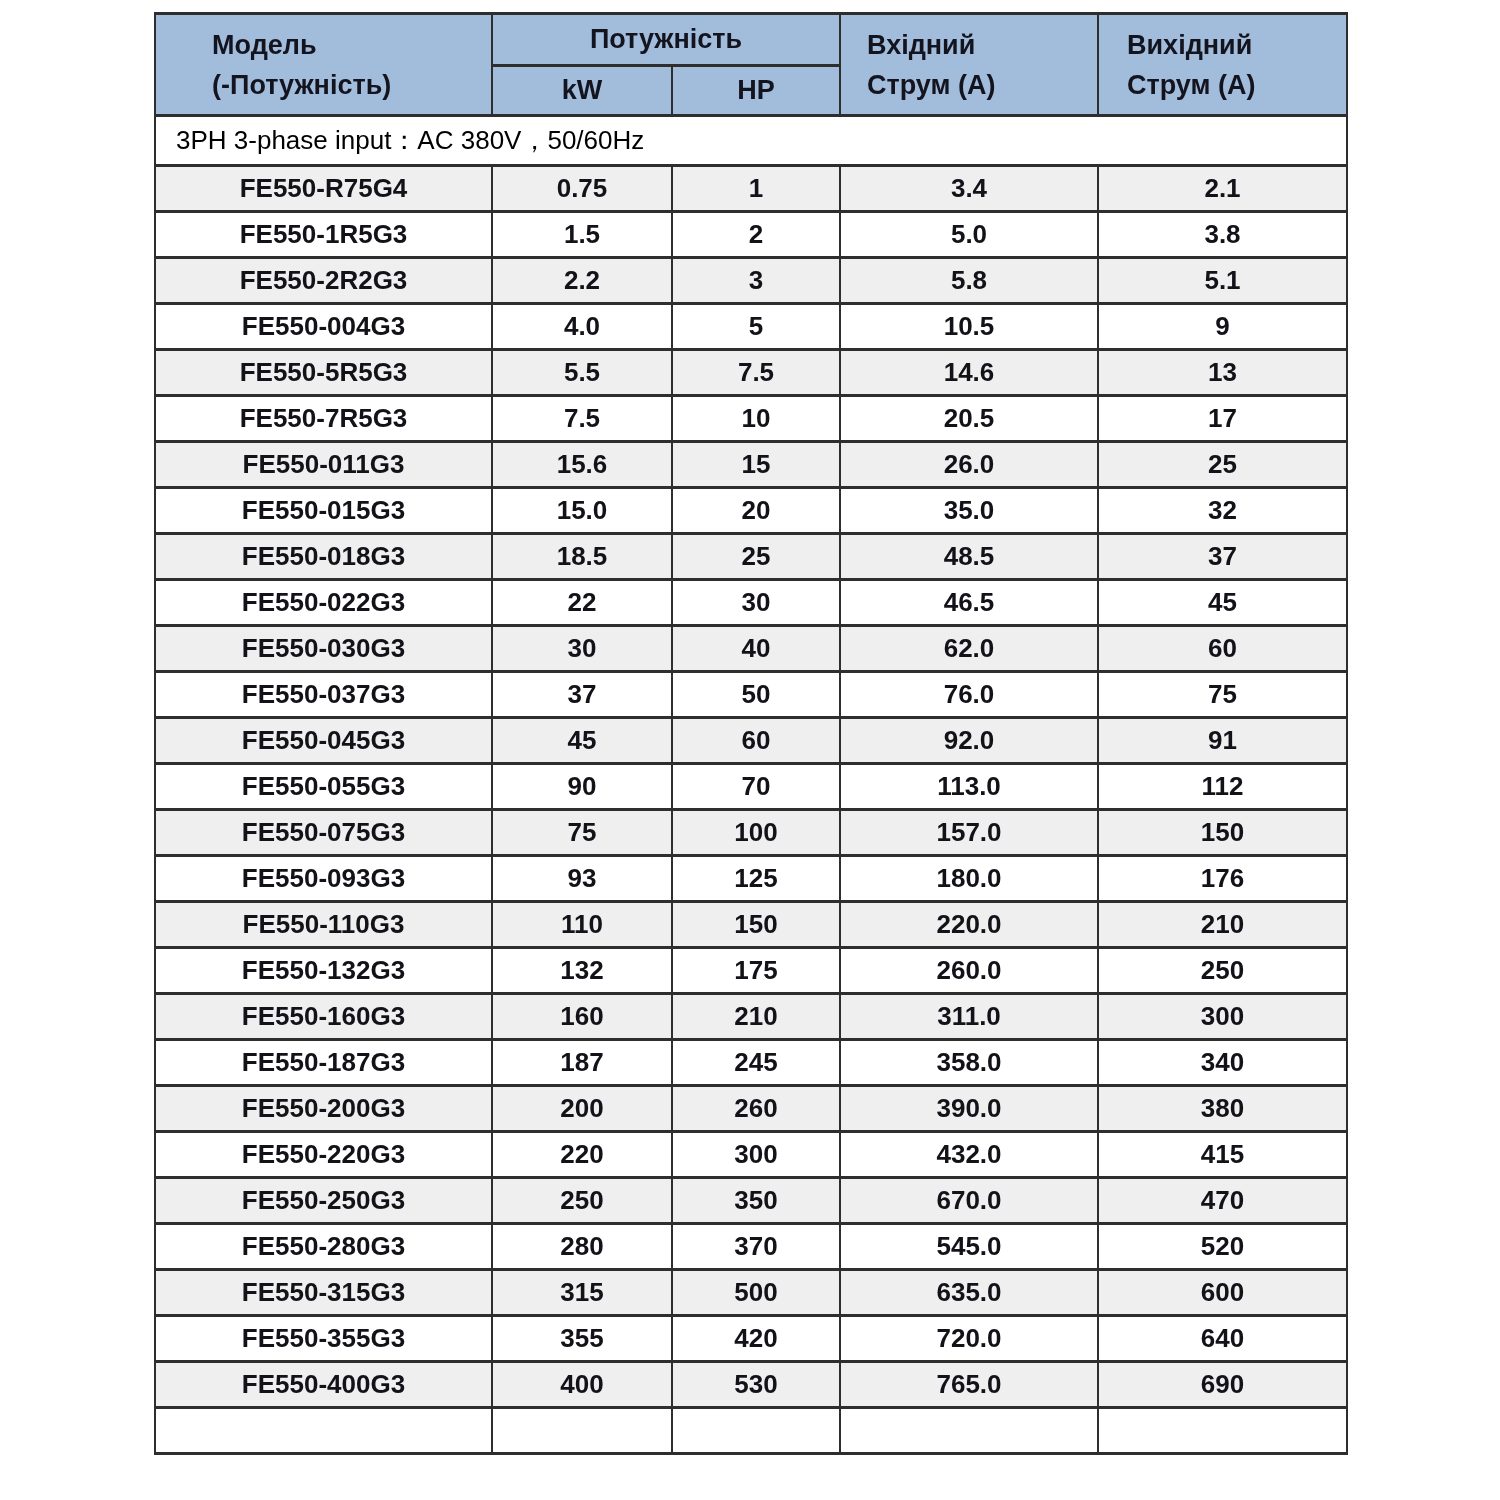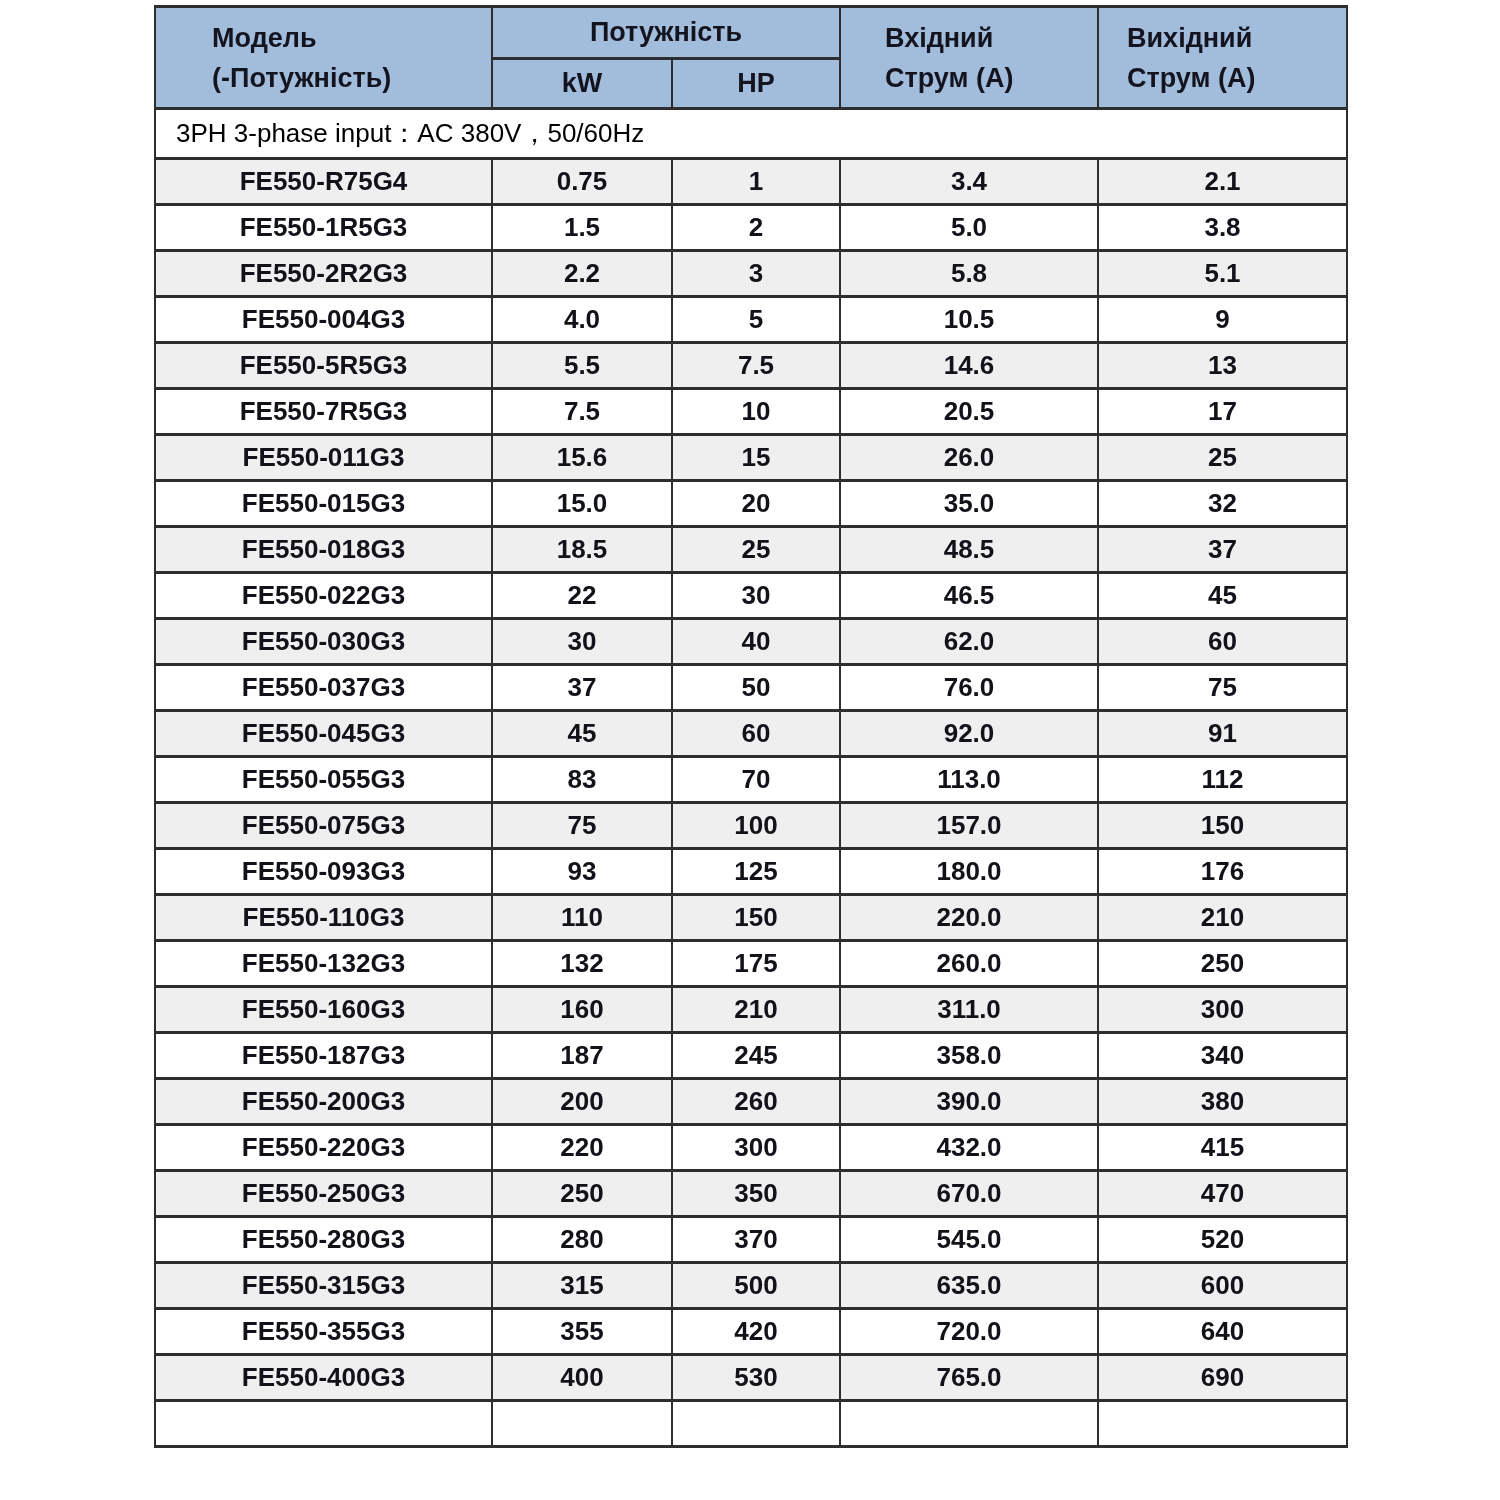--- a/index.html
+++ b/index.html
@@ -14,21 +14,21 @@
     width:1500px;height:1500px;
     background:#ffffff;
     overflow:hidden;
     font-family:"Liberation Sans","DejaVu Sans",sans-serif;
     color:var(--text);
     position:relative;
   }
   .table-wrap{
     position:absolute;
     left:154px;
-    top:5px;
+    top:12px;
     width:968px;
   }
   table.spec{
     border-collapse:collapse;
     width:100%;
     table-layout:fixed;
   }
   table.spec th, table.spec td{
     border:2px solid var(--border);
     border-top-width:3px;
@@ -42,21 +42,21 @@
     font-size:27px;
     font-weight:700;
     color:#14141f;
     vertical-align:middle;
     text-align:center;
   }
   thead tr.h1{height:52px;}
   thead tr.h2{height:50px;}
   th.two-line{text-align:left;line-height:40px;}
   th.model-h{padding-left:56px;}
-  th.input-h{padding-left:44px;margin-left:32px;}
+  th.input-h{padding-left:26px;margin-left:32px;}
   th.output-h{padding-left:28px;}
   
   tr.section td{
     background:var(--row-bg);
     height:45px;
     font-size:26px;
     font-weight:400;
     text-align:left;
     padding-left:20px;
     vertical-align:middle;
@@ -199,21 +199,21 @@
         </tr>
         <tr>
           <td>FE550-045G3</td>
           <td>45</td>
           <td>60</td>
           <td>92.0</td>
           <td>91</td>
         </tr>
         <tr>
           <td>FE550-055G3</td>
-          <td>83</td>
+          <td>90</td>
           <td>70</td>
           <td>113.0</td>
           <td>112</td>
         </tr>
         <tr>
           <td>FE550-075G3</td>
           <td>75</td>
           <td>100</td>
           <td>157.0</td>
           <td>150</td>

